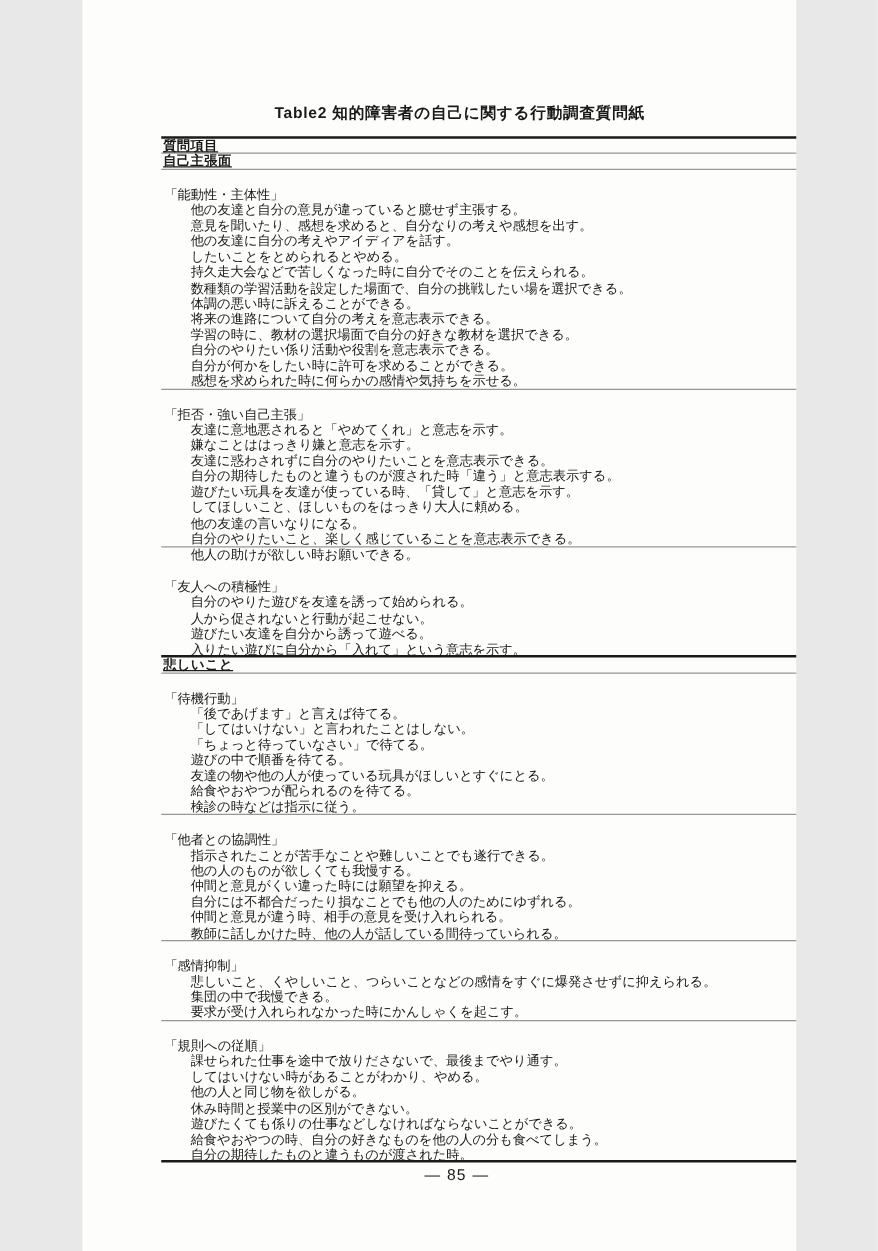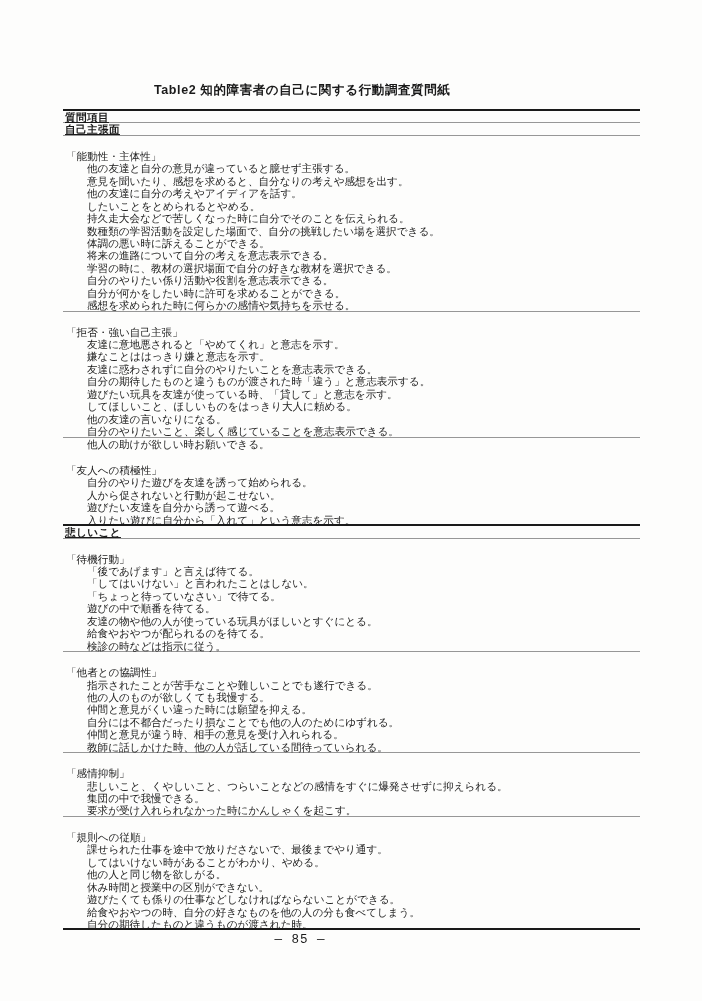--- a/index.html
+++ b/index.html
@@ -3,21 +3,21 @@
 <meta charset="utf-8">
 <style>
   :root{
     --ink:#1a1a1a;
     --rule-light:#979797;
     --paper:#fdfdfc;
   }
   html,body{margin:0;padding:0;background:#e8e8e8;}
   .page{
     position:relative;
-    width:702px;height:1001px;
+    width:571px;height:1001px;
     background:var(--paper);
     font-family:"Liberation Sans","DejaVu Sans",sans-serif;
     color:var(--ink);
     overflow:hidden;
     margin:0 auto;
   }
   .doc-title{
     position:absolute;
     left:154px;top:82px;
     font-size:12.5px;
@@ -47,21 +47,21 @@
   .subsection-head{padding-left:3px;margin-top:14px;}
   .item{padding-left:24px;}
   .rule-thin{border-bottom:1px solid var(--rule-light);}
   .rule-strong{border-bottom:2.5px solid var(--ink);}
   .page-number{
     position:absolute;
     left:245px;top:933px;
     width:110px;
     text-align:center;
     font-size:12.5px;
-    font-family:Liberation Mono, monospace;
+    font-family:Liberation Sans, sans-serif;
     letter-spacing:1px;
   }
 </style>
 </head>
 <body>
 
 <div class="page">
   <div class="doc-title">Table2  知的障害者の自己に関する行動調査質問紙</div>
 
   <div class="q-table">

